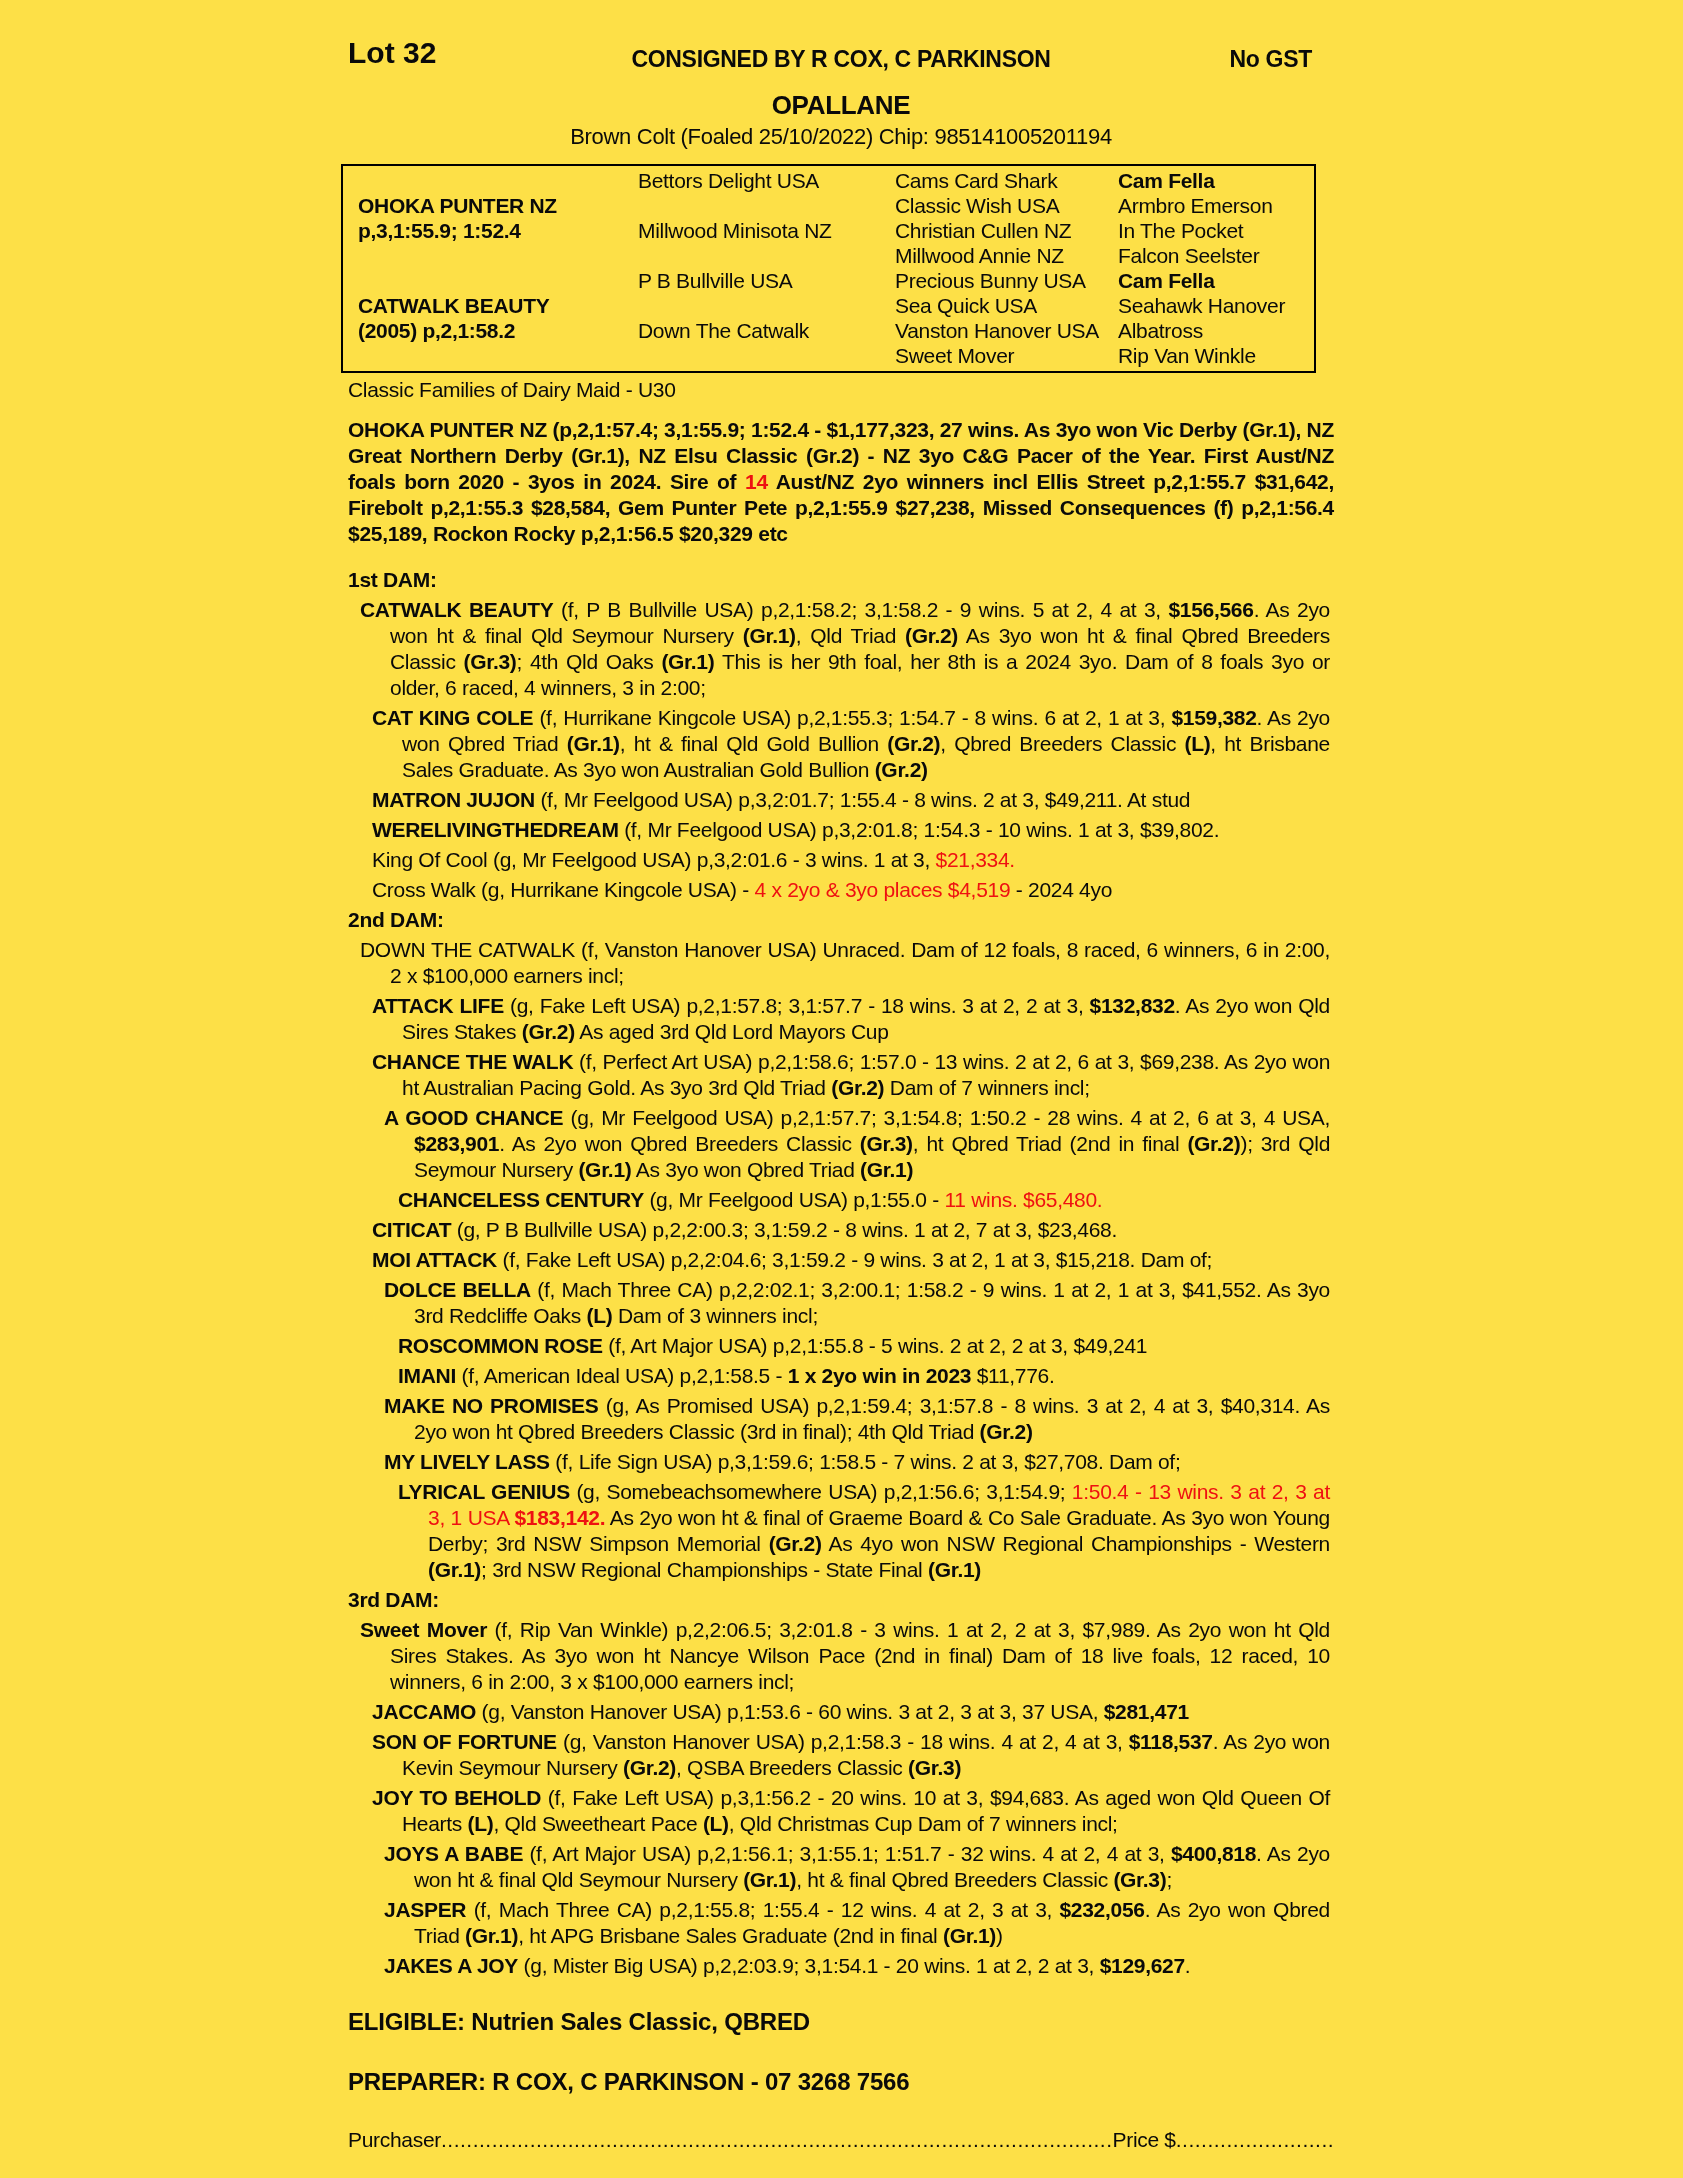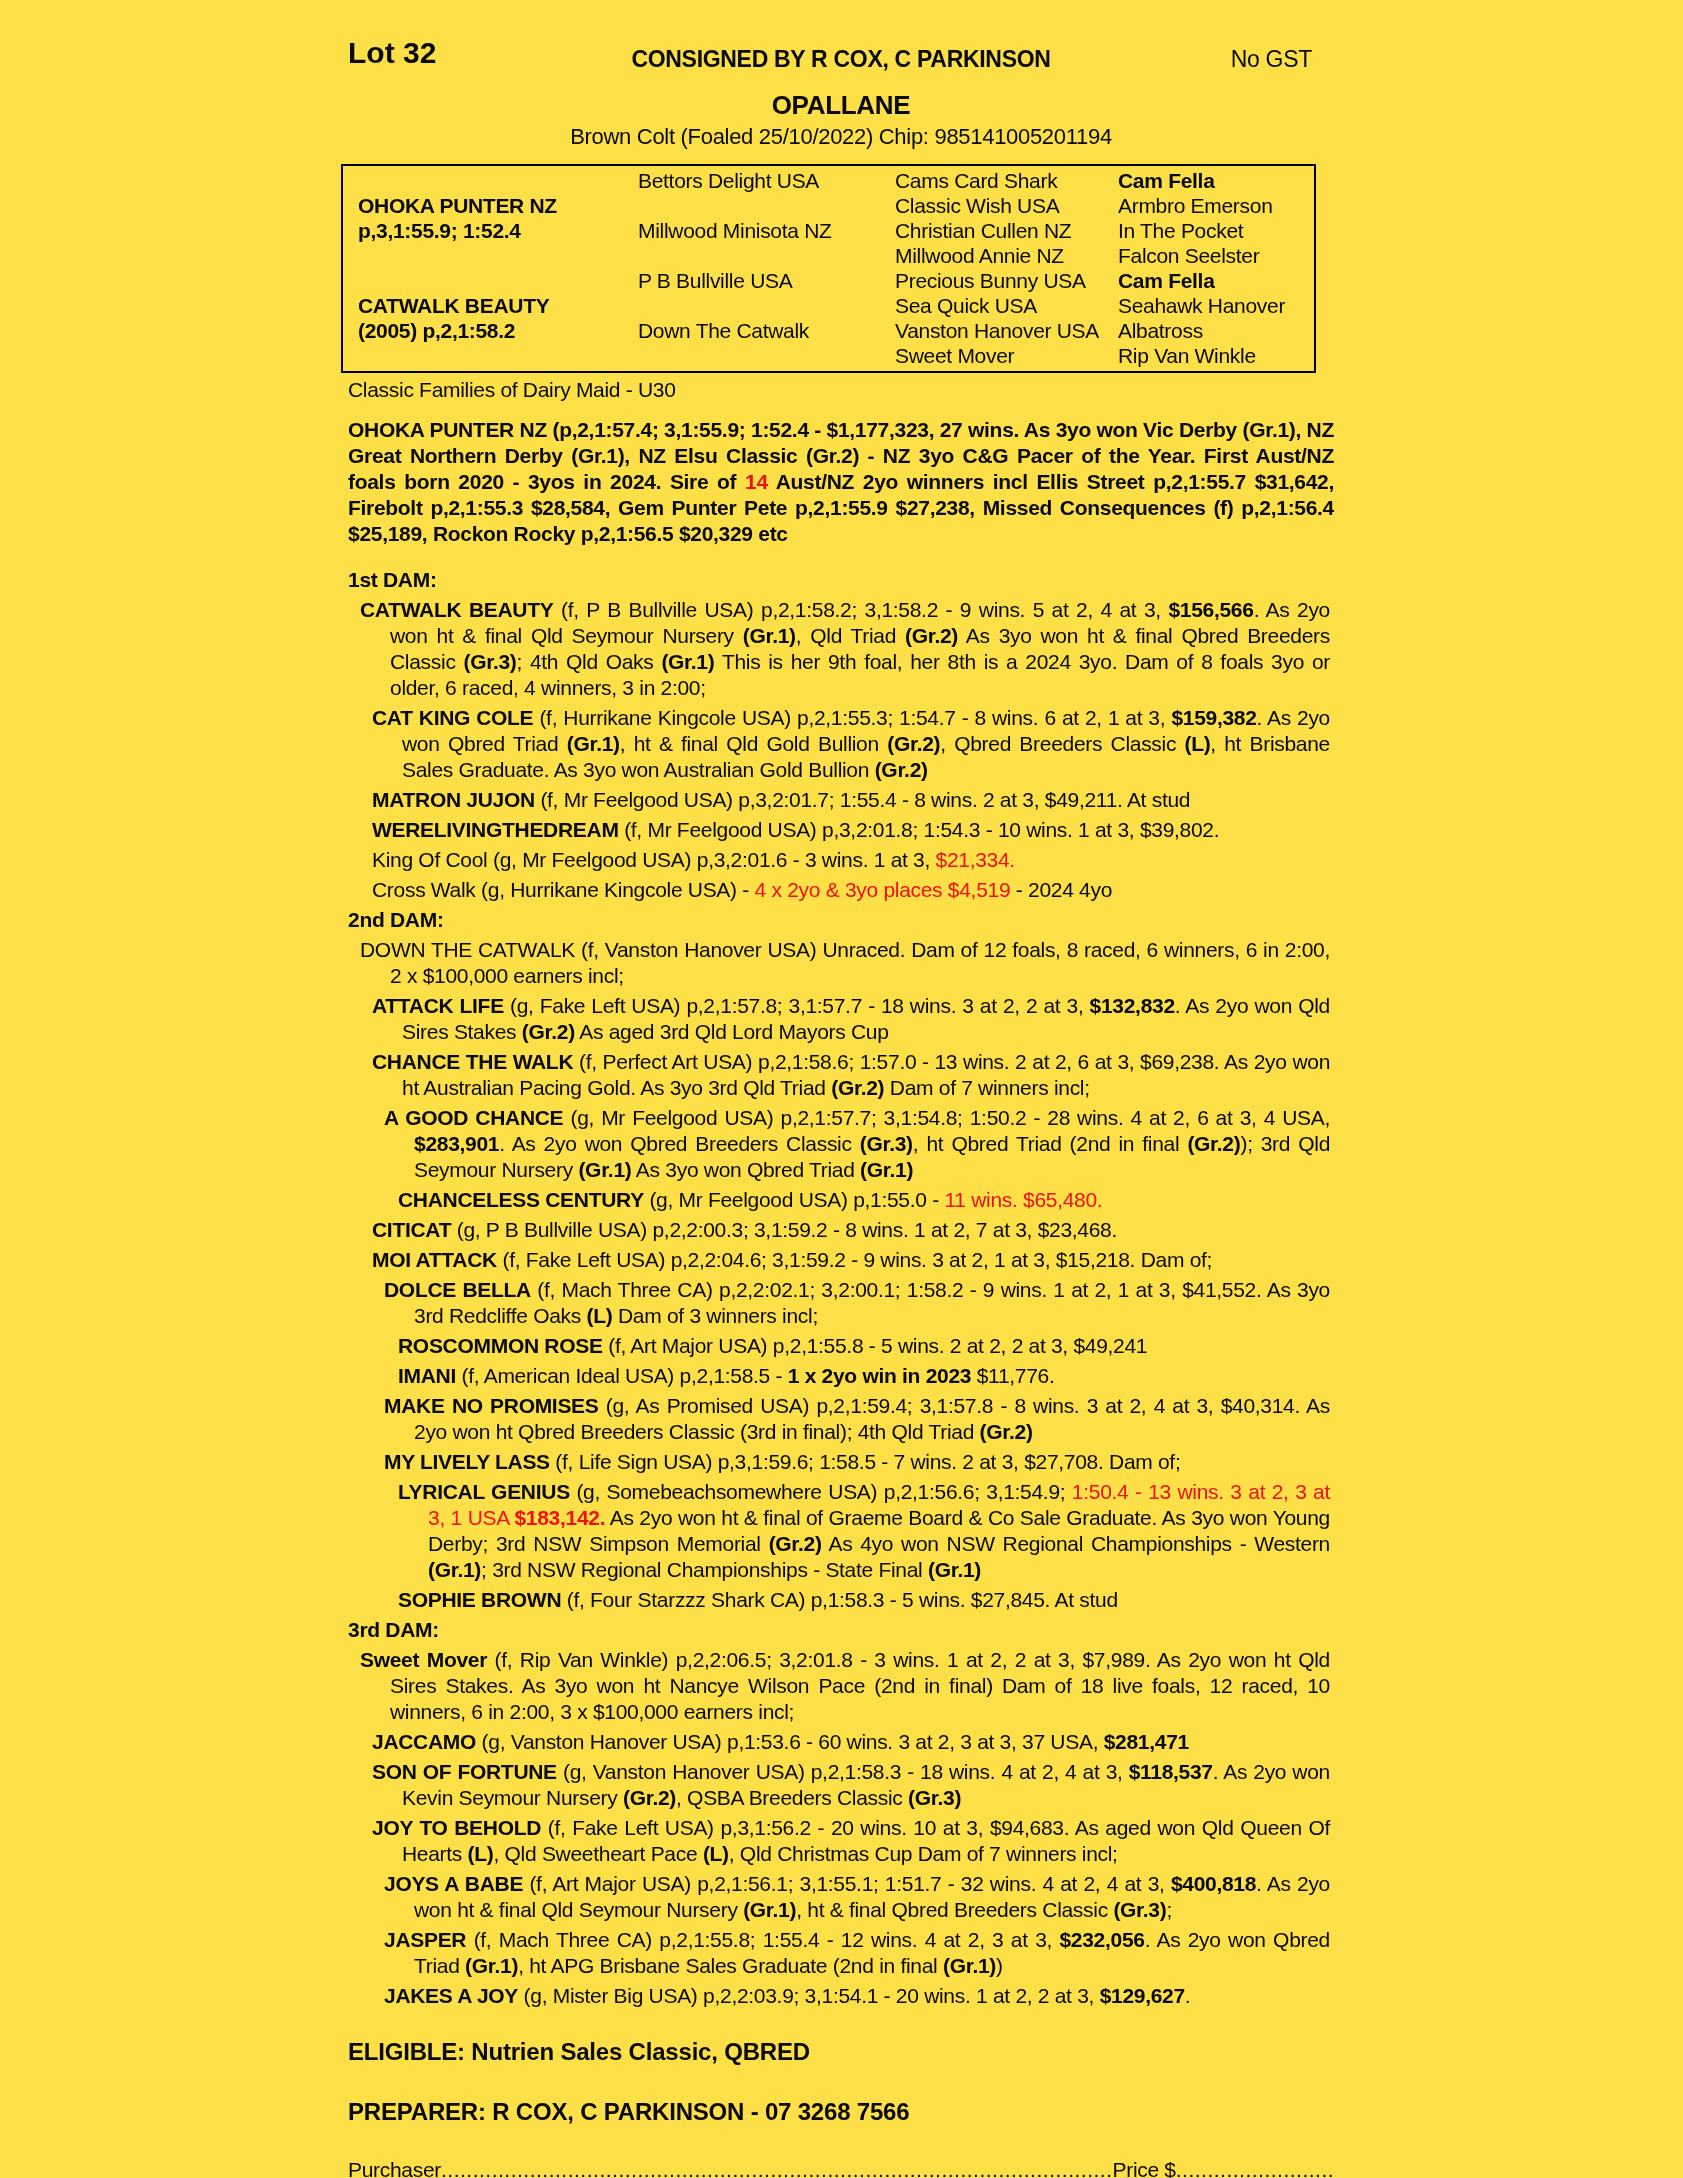--- a/index.html
+++ b/index.html
@@ -15,21 +15,21 @@
     overflow:hidden;
   }
   .content{position:absolute;left:348px;top:40px;width:986px;}
   .b{font-weight:700;}
   .r{color:var(--red,#ee1111);}
   .br{color:var(--red,#ee1111);font-weight:700;}
   
   .hdr-row{position:relative;height:44px;}
   .lot{position:absolute;left:0;top:0;font-size:30px;font-weight:700;letter-spacing:0;}
   .consigned{position:absolute;left:50%;top:6px;transform:translateX(-50%);font-size:23px;font-weight:700;white-space:nowrap;}
-  .gst{position:absolute;right:22px;top:6px;font-size:23px;font-weight:400;}
+  .gst{position:absolute;right:22px;top:6px;font-size:23px;font-weight:700;}
   .horse-name{text-align:center;font-size:26px;font-weight:700;margin-top:8px;}
   .foaling{text-align:center;font-size:22px;margin-top:6px;}
   
   .ptable{
     margin-left:-7px;margin-top:14px;
     width:971px;
     border:2px solid #000;
     display:grid;
     grid-template-columns:295px 257px 223px 196px;
     grid-template-rows:repeat(8,25px);
@@ -115,21 +115,20 @@
         <p class="entry ind2"><span class="b">A GOOD CHANCE</span><span> (g, Mr Feelgood USA) p,2,1:57.7; 3,1:54.8; 1:50.2 - 28 wins. 4 at 2, 6 at 3, 4 USA, </span><span class="b">$283,901</span><span>. As 2yo won Qbred Breeders Classic </span><span class="b">(Gr.3)</span><span>, ht Qbred Triad (2nd in final </span><span class="b">(Gr.2)</span><span>); 3rd Qld Seymour Nursery </span><span class="b">(Gr.1)</span><span> As 3yo won Qbred Triad </span><span class="b">(Gr.1)</span></p>
         <p class="entry ind3"><span class="b">CHANCELESS CENTURY</span><span> (g, Mr Feelgood USA) p,1:55.0 - </span><span class="r">11 wins. $65,480.</span></p>
         <p class="entry ind1"><span class="b">CITICAT</span><span> (g, P B Bullville USA) p,2,2:00.3; 3,1:59.2 - 8 wins. 1 at 2, 7 at 3, $23,468.</span></p>
         <p class="entry ind1"><span class="b">MOI ATTACK</span><span> (f, Fake Left USA) p,2,2:04.6; 3,1:59.2 - 9 wins. 3 at 2, 1 at 3, $15,218. Dam of;</span></p>
         <p class="entry ind2"><span class="b">DOLCE BELLA</span><span> (f, Mach Three CA) p,2,2:02.1; 3,2:00.1; 1:58.2 - 9 wins. 1 at 2, 1 at 3, $41,552. As 3yo 3rd Redcliffe Oaks </span><span class="b">(L)</span><span> Dam of 3 winners incl;</span></p>
         <p class="entry ind3"><span class="b">ROSCOMMON ROSE</span><span> (f, Art Major USA) p,2,1:55.8 - 5 wins. 2 at 2, 2 at 3, $49,241</span></p>
         <p class="entry ind3"><span class="b">IMANI</span><span> (f, American Ideal USA) p,2,1:58.5 - </span><span class="b">1 x 2yo win in 2023</span><span> $11,776.</span></p>
         <p class="entry ind2"><span class="b">MAKE NO PROMISES</span><span> (g, As Promised USA) p,2,1:59.4; 3,1:57.8 - 8 wins. 3 at 2, 4 at 3, $40,314. As 2yo won ht Qbred Breeders Classic (3rd in final); 4th Qld Triad </span><span class="b">(Gr.2)</span></p>
         <p class="entry ind2"><span class="b">MY LIVELY LASS</span><span> (f, Life Sign USA) p,3,1:59.6; 1:58.5 - 7 wins. 2 at 3, $27,708. Dam of;</span></p>
         <p class="entry ind3"><span class="b">LYRICAL GENIUS</span><span> (g, Somebeachsomewhere USA) p,2,1:56.6; 3,1:54.9; </span><span class="r">1:50.4 - 13 wins. 3 at 2, 3 at 3, 1 USA </span><span class="br">$183,142.</span><span> As 2yo won ht &amp; final of Graeme Board &amp; Co Sale Graduate. As 3yo won Young Derby; 3rd NSW Simpson Memorial </span><span class="b">(Gr.2)</span><span> As 4yo won NSW Regional Championships - Western </span><span class="b">(Gr.1)</span><span>; 3rd NSW Regional Championships - State Final </span><span class="b">(Gr.1)</span></p>
-        <p class="entry ind3"><span class="b">SOPHIE BROWN</span><span> (f, Four Starzzz Shark CA) p,1:58.3 - 5 wins. $27,845. At stud</span></p>
         <div class="dam-head">3rd DAM:</div>
         <p class="entry ind0"><span class="b">Sweet Mover</span><span> (f, Rip Van Winkle) p,2,2:06.5; 3,2:01.8 - 3 wins. 1 at 2, 2 at 3, $7,989. As 2yo won ht Qld Sires Stakes. As 3yo won ht Nancye Wilson Pace (2nd in final) Dam of 18 live foals, 12 raced, 10 winners, 6 in 2:00, 3 x $100,000 earners incl;</span></p>
         <p class="entry ind1"><span class="b">JACCAMO</span><span> (g, Vanston Hanover USA) p,1:53.6 - 60 wins. 3 at 2, 3 at 3, 37 USA, </span><span class="b">$281,471</span></p>
         <p class="entry ind1"><span class="b">SON OF FORTUNE</span><span> (g, Vanston Hanover USA) p,2,1:58.3 - 18 wins. 4 at 2, 4 at 3, </span><span class="b">$118,537</span><span>. As 2yo won Kevin Seymour Nursery </span><span class="b">(Gr.2)</span><span>, QSBA Breeders Classic </span><span class="b">(Gr.3)</span></p>
         <p class="entry ind1"><span class="b">JOY TO BEHOLD</span><span> (f, Fake Left USA) p,3,1:56.2 - 20 wins. 10 at 3, $94,683. As aged won Qld Queen Of Hearts </span><span class="b">(L)</span><span>, Qld Sweetheart Pace </span><span class="b">(L)</span><span>, Qld Christmas Cup Dam of 7 winners incl;</span></p>
         <p class="entry ind2"><span class="b">JOYS A BABE</span><span> (f, Art Major USA) p,2,1:56.1; 3,1:55.1; 1:51.7 - 32 wins. 4 at 2, 4 at 3, </span><span class="b">$400,818</span><span>. As 2yo won ht &amp; final Qld Seymour Nursery </span><span class="b">(Gr.1)</span><span>, ht &amp; final Qbred Breeders Classic </span><span class="b">(Gr.3)</span><span>;</span></p>
         <p class="entry ind2"><span class="b">JASPER</span><span> (f, Mach Three CA) p,2,1:55.8; 1:55.4 - 12 wins. 4 at 2, 3 at 3, </span><span class="b">$232,056</span><span>. As 2yo won Qbred Triad </span><span class="b">(Gr.1)</span><span>, ht APG Brisbane Sales Graduate (2nd in final </span><span class="b">(Gr.1)</span><span>)</span></p>
         <p class="entry ind2"><span class="b">JAKES A JOY</span><span> (g, Mister Big USA) p,2,2:03.9; 3,1:54.1 - 20 wins. 1 at 2, 2 at 3, </span><span class="b">$129,627</span><span>.</span></p>
       </div>
 

